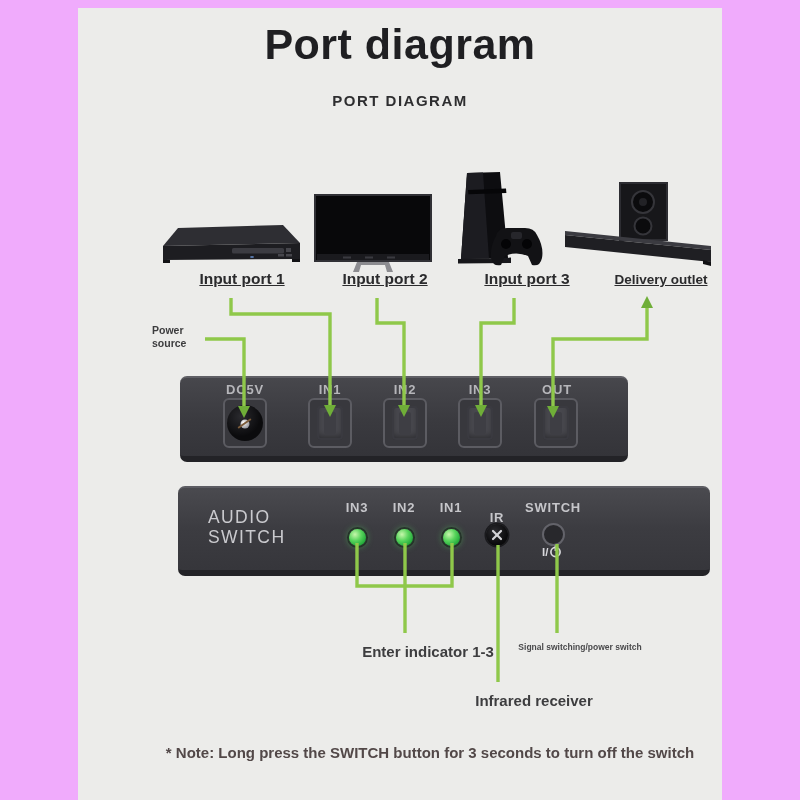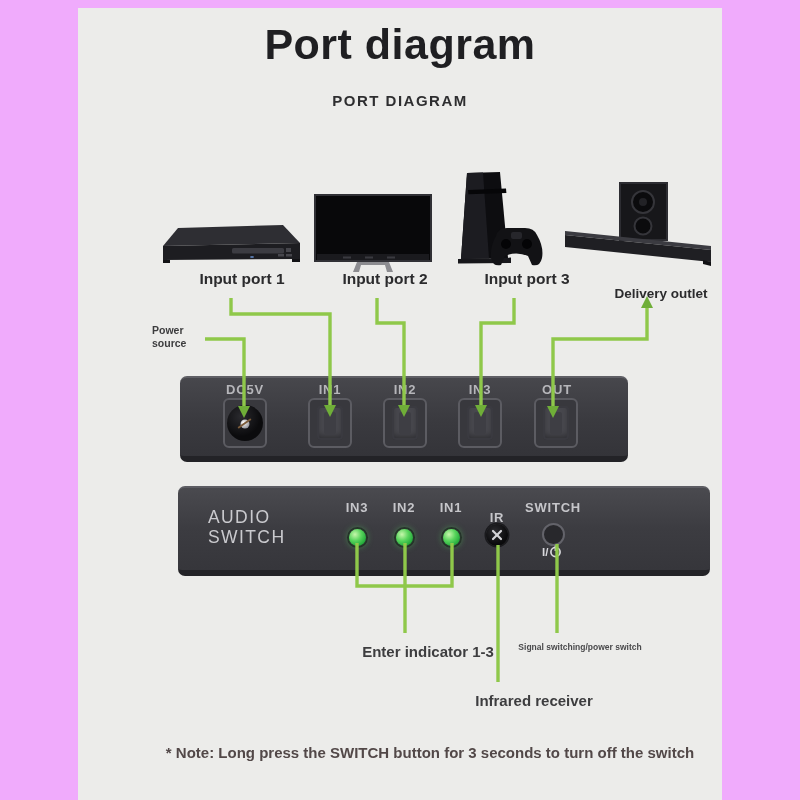--- a/index.html
+++ b/index.html
@@ -5,22 +5,22 @@
   * { margin:0; padding:0; box-sizing:border-box; }
   html,body { width:800px; height:800px; background:#ffffff; font-family:"Liberation Sans", sans-serif; }
   #canvas { position:relative; width:800px; height:800px; overflow:hidden; background:#f0abfc; }
   .panel-bg { position:absolute; left:78px; top:8px; width:644px; height:792px; background:#ECECEA; }
 
   .title { position:absolute; left:78px; top:20px; width:644px; text-align:center;
            font-size:43px; font-weight:600; color:#1f1f22; letter-spacing:0.5px; }
   .subtitle { position:absolute; left:78px; top:92px; width:644px; text-align:center;
               font-size:15px; font-weight:600; color:#2e2e30; letter-spacing:1.5px; }
 
-  .dev-label { position:absolute; transform:translateX(-50%); font-size:15.5px; font-weight:700; color:#2b2b2d; white-space:nowrap; }
-  .dev-label.small { font-size:13.5px;margin-top:14px; }
+  .dev-label { position:absolute; transform:translateX(-50%); font-size:15.5px; font-weight:700; color:#2b2b2d; white-space:nowrap;text-decoration:underline; }
+  .dev-label.small { font-size:13.5px; }
 
   .power-source { position:absolute; left:152px; top:324px; width:54px; font-size:10.5px; font-weight:600; color:#3c3c3e; line-height:13px; }
 
   
   .back-panel { position:absolute; left:180px; top:376px; width:448px; height:86px;
                 background:linear-gradient(180deg,#47474c 0%,#3a3a3f 55%,#343439 100%);
                 border-top:2px solid #5f5f65; border-bottom:6px solid #232327; border-radius:7px; }
   .port-label { position:absolute; top:4px; width:70px; text-align:center; font-size:13px; font-weight:600;
                 color:#b6b6ba; letter-spacing:0.8px; }
   .port-box { position:absolute; top:20px; width:44px; height:50px; border:2px solid #5c5c62; border-radius:6px;

